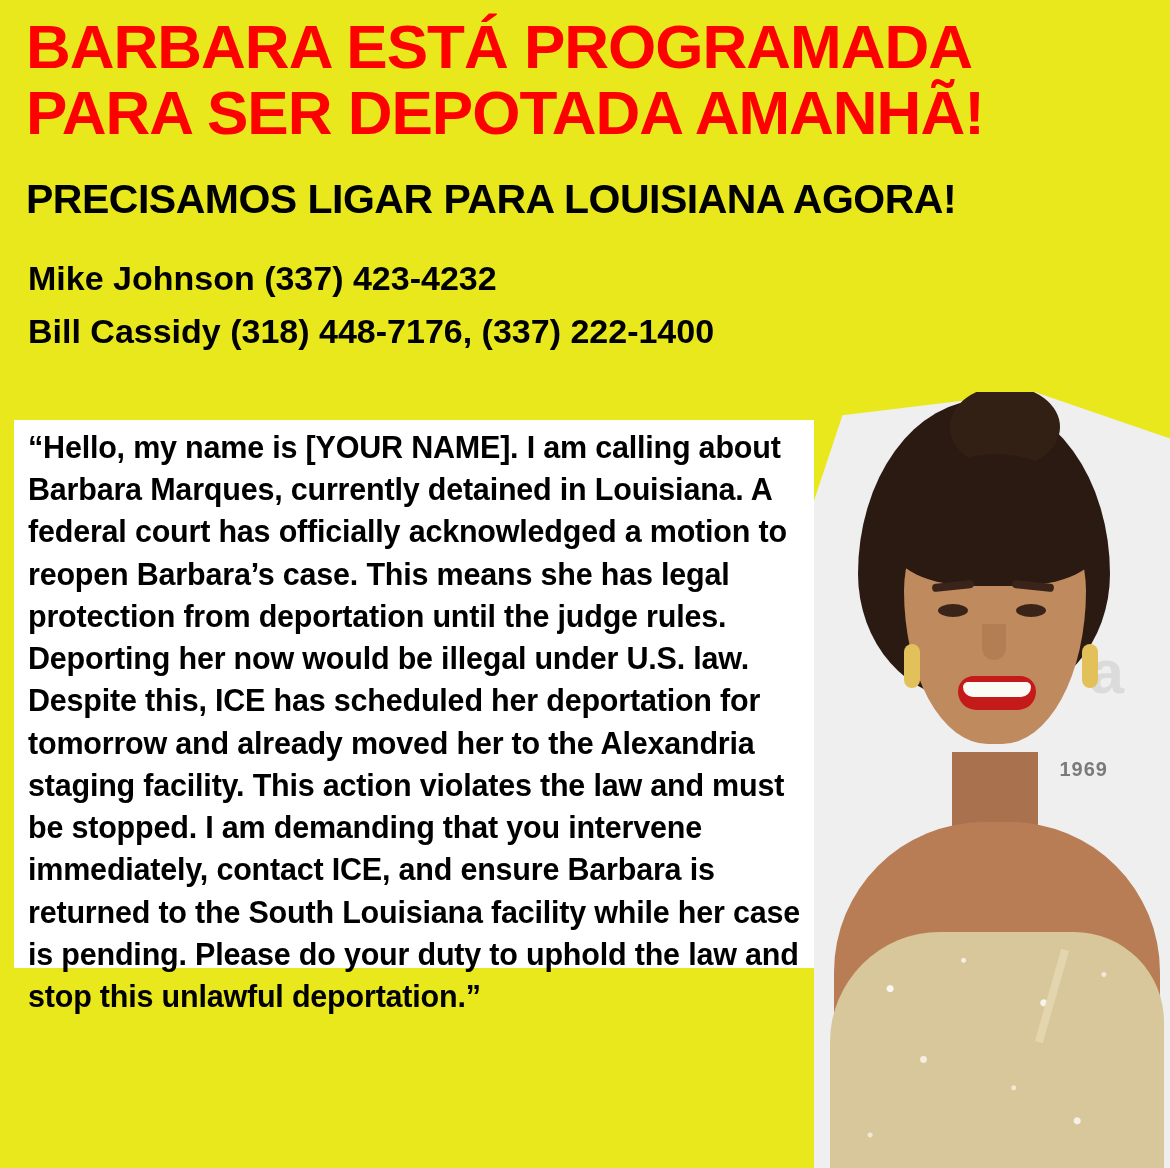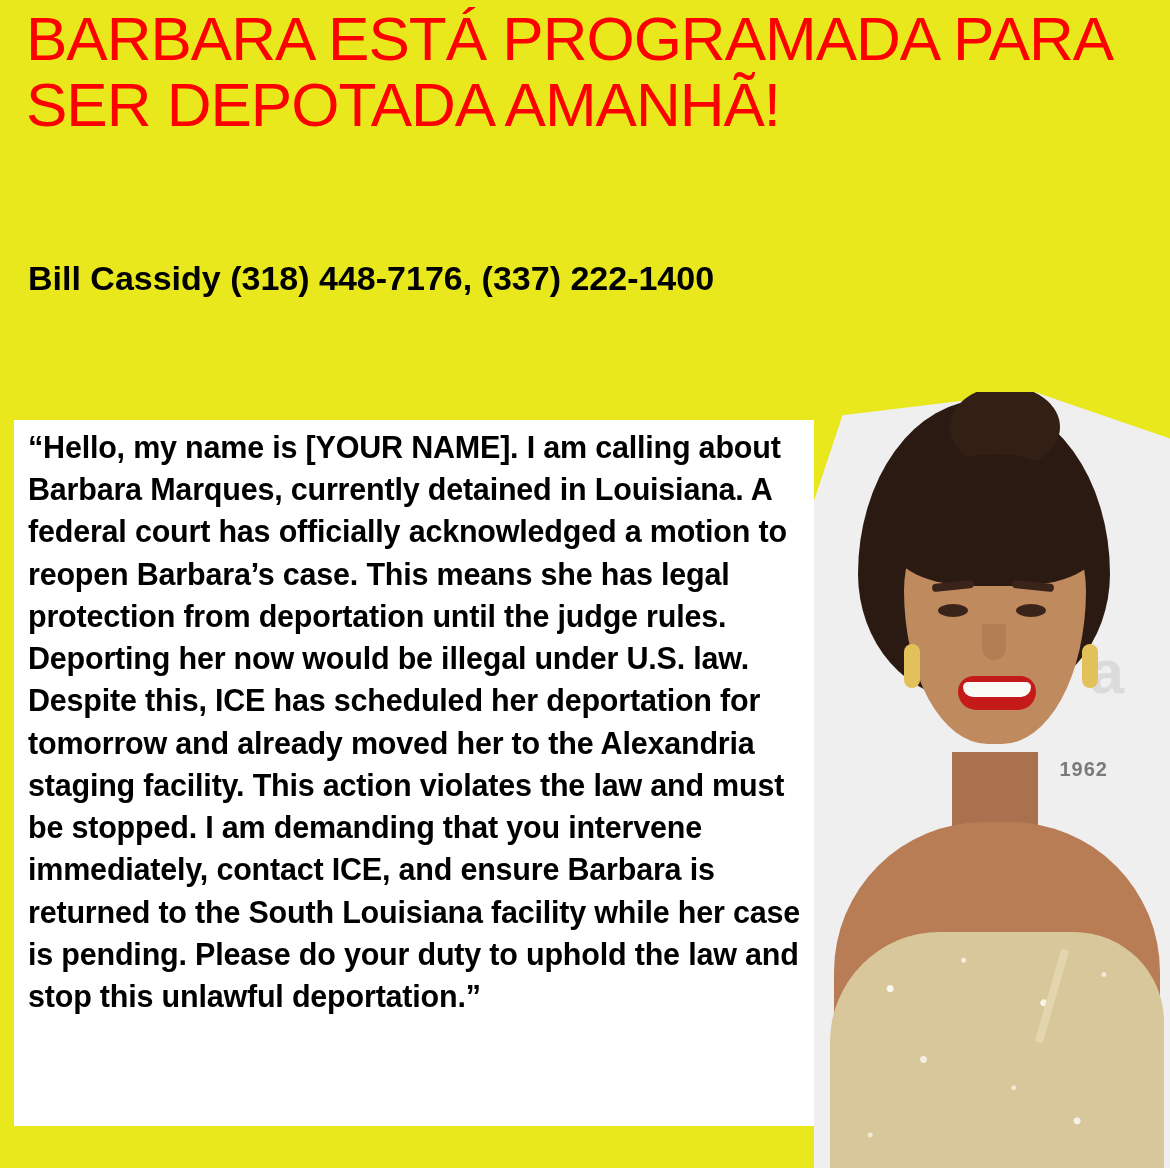--- a/index.html
+++ b/index.html
@@ -195,25 +195,25 @@
     background: #e2c15a;
     border-radius: 8px;
   }
   .earring.l { left: 104px; top: 252px; }
   .earring.r { left: 282px; top: 252px; }
 
   
   .headline {
     position: absolute;
     left: 26px;
-    top: 6px;
+    top: 14px;
     width: 1120px;
     font-size: 62px;
     line-height: 1.06;
-    font-weight: normal;
+    font-weight: bold;
     color: #ff0000;
     letter-spacing: -1px;
   }
   .subhead {
     position: absolute;
     left: 26px;
     top: 176px;
     width: 1130px;
     font-size: 41px;
     font-weight: bold;
@@ -229,41 +229,41 @@
     font-weight: bold;
     color: #000000;
     line-height: 1.55;
   }
   .contact-line { white-space: nowrap; }
   .script-box {
     position: absolute;
     left: 14px;
     top: 420px;
     width: 800px;
-    height: 706px;
+    height: 548px;
     background: #ffffff;
     padding: 6px 2px 0 14px;
   }
   .script-text {
     font-size: 30.5px;
     font-weight: bold;
     color: #000000;
     line-height: 1.385;
     letter-spacing: -0.2px;
   }
 </style>
 </head>
 <body>
 
 <div class="poster">
 
   <div class="photo-wrap">
     <div class="photo-bg"></div>
     <div class="photo-wall-text">ni a</div>
-    <div class="photo-wall-year">1962</div>
+    <div class="photo-wall-year">1969</div>
 
     <div class="portrait">
       <div class="hair-back"></div>
       <div class="bun"></div>
       <div class="neck"></div>
       <div class="shoulders"></div>
       <div class="dress"></div>
       <div class="strap"></div>
       <div class="face"></div>
       <div class="hair-front"></div>
@@ -274,22 +274,24 @@
       <div class="nose"></div>
       <div class="mouth"></div>
       <div class="teeth"></div>
       <div class="earring l"></div>
       <div class="earring r"></div>
     </div>
   </div>
 
   <div class="headline">BARBARA ESTÁ PROGRAMADA PARA SER DEPOTADA AMANHÃ!</div>
 
+  <div class="subhead">PRECISAMOS LIGAR PARA LOUISIANA AGORA!</div>
 
   <div class="contacts">
+    <div class="contact-line">Mike Johnson (337) 423-4232</div>
     <div class="contact-line">Bill Cassidy (318) 448-7176, (337) 222-1400</div>
   </div>
 
   <div class="script-box">
     <div class="script-text">“Hello, my name is [YOUR NAME]. I am calling about Barbara Marques, currently detained in Louisiana. A federal court has officially acknowledged a motion to reopen Barbara’s case. This means she has legal protection from deportation until the judge rules. Deporting her now would be illegal under U.S. law. Despite this, ICE has scheduled her deportation for tomorrow and already moved her to the Alexandria staging facility. This action violates the law and must be stopped. I am demanding that you intervene immediately, contact ICE, and ensure Barbara is returned to the South Louisiana facility while her case is pending. Please do your duty to uphold the law and stop this unlawful deportation.”</div>
   </div>
 
 </div>
 
 </body></html>

